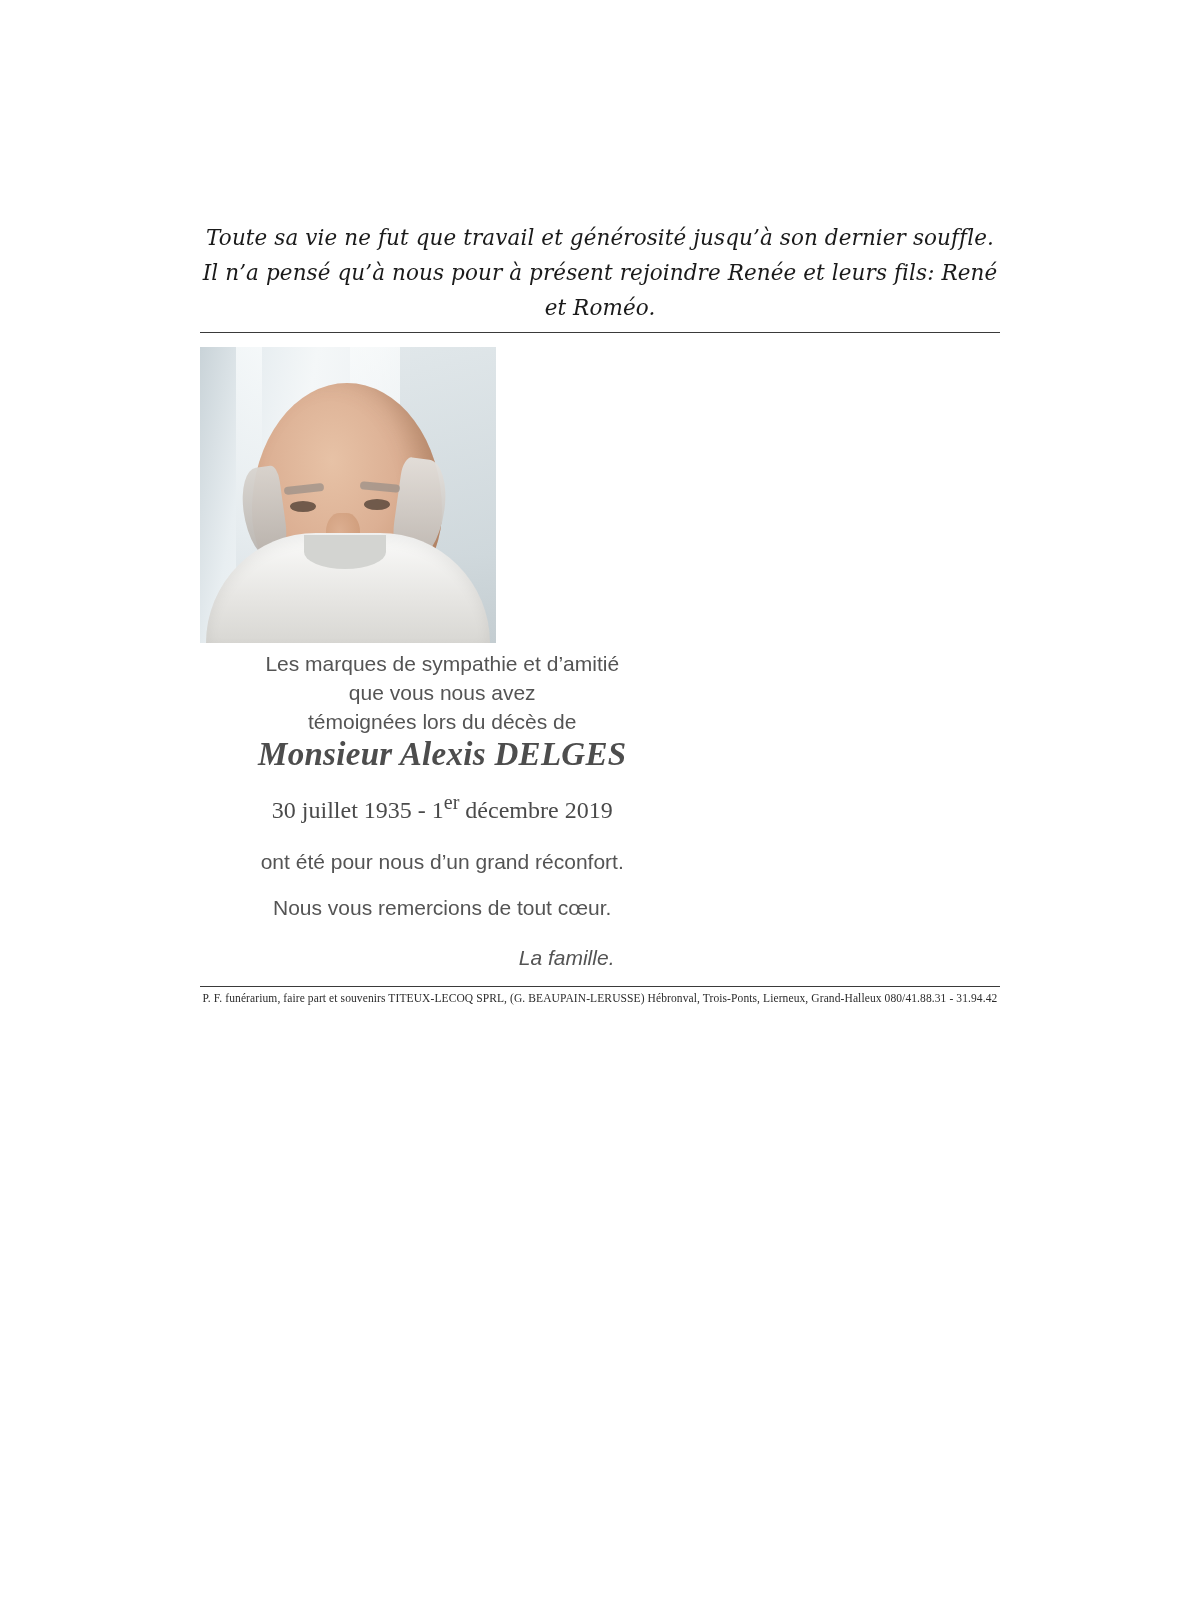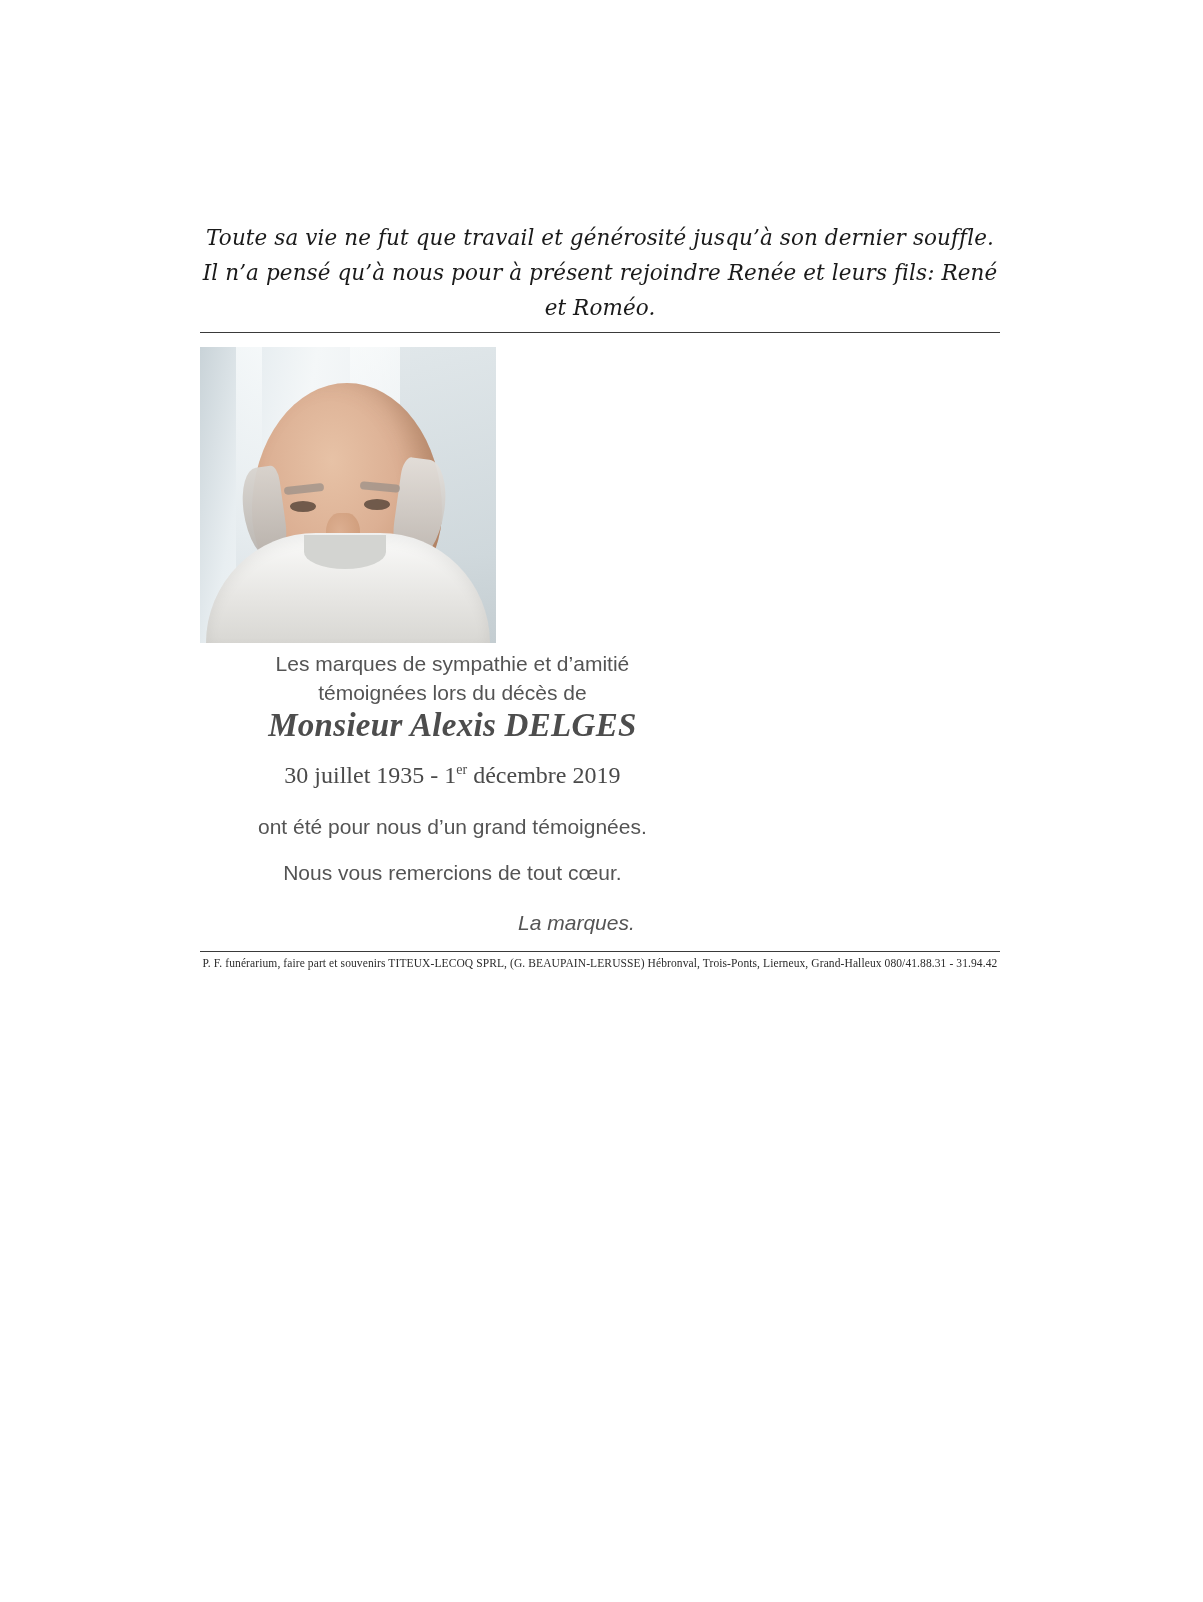--- a/index.html
+++ b/index.html
@@ -257,21 +257,21 @@
     font-size: 24px;
     color: #4d4d4d;
   }
   .dates {
     margin-top: 18px;
     font-family: "Liberation Serif", serif;
     font-size: 24px;
     color: #4a4a4a;
   }
   .dates sup {
-    font-size: 14px;
+    font-size: 20px;
     vertical-align: super;
   }
   .comfort {
     margin-top: 26px;
     font-size: 21px;
     color: #545454;
   }
   .thanks {
     margin-top: 22px;
     font-size: 21px;
@@ -336,30 +336,31 @@
           <div class="neck"></div>
           <div class="shirt"></div>
           <div class="collar"></div>
         </div>
       </div>
 
       <div class="text-col">
 
         <div class="intro">
           <div>Les marques de sympathie et d’amitié</div>
+          <div>que vous nous avez</div>
           <div>témoignées lors du décès de</div>
         </div>
 
         <div class="name">Monsieur Alexis DELGES</div>
 
         <div class="dates"><span>30 juillet 1935 - </span><span>1</span><sup>er</sup><span> décembre 2019</span></div>
 
-        <div class="comfort">ont été pour nous d’un grand témoignées.</div>
+        <div class="comfort">ont été pour nous d’un grand réconfort.</div>
         <div class="thanks">Nous vous remercions de tout cœur.</div>
-        <div class="signature">La marques.</div>
+        <div class="signature">La famille.</div>
 
       </div>
     </div>
 
     <div class="rule-bottom"></div>
     <div class="credit">P. F. funérarium, faire part et souvenirs  TITEUX-LECOQ SPRL, (G. BEAUPAIN-LERUSSE) Hébronval, Trois-Ponts,  Lierneux,  Grand-Halleux 080/41.88.31  -  31.94.42</div>
 
   </div>
 </div>
 

